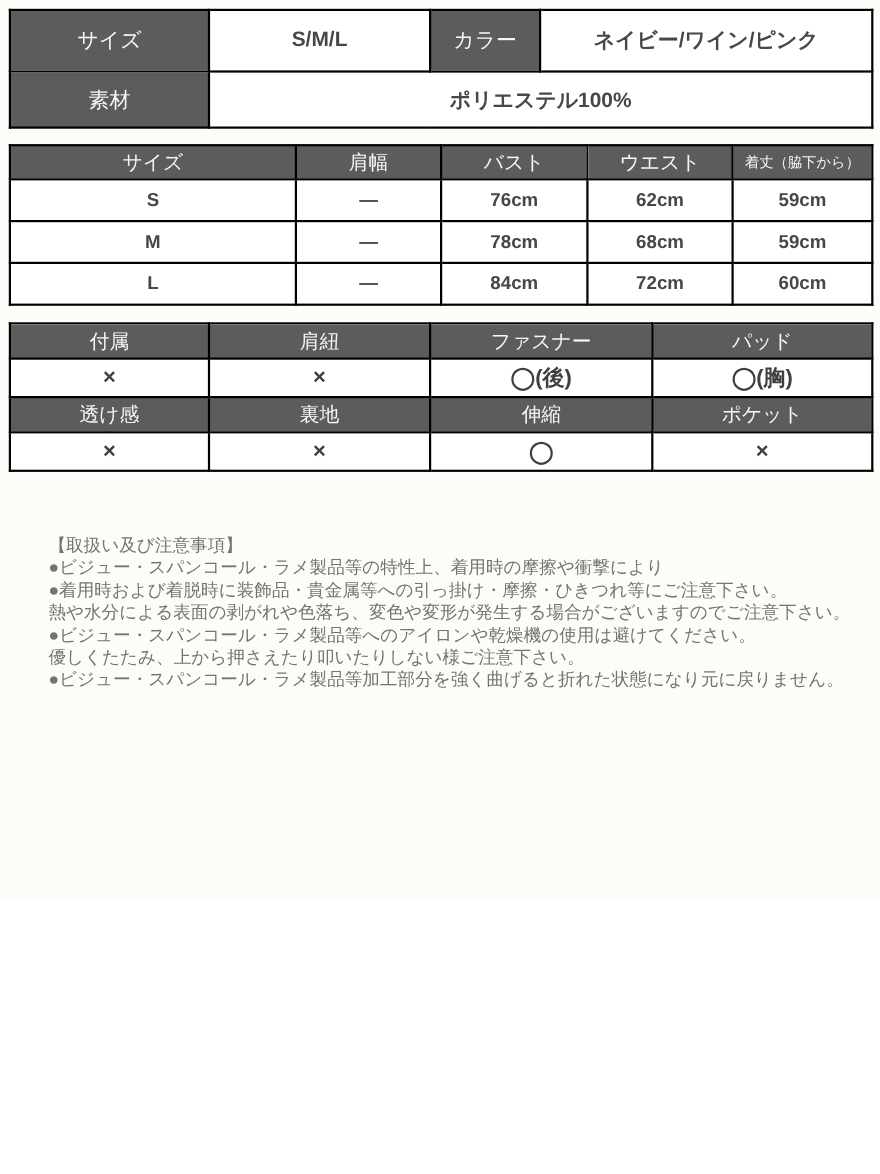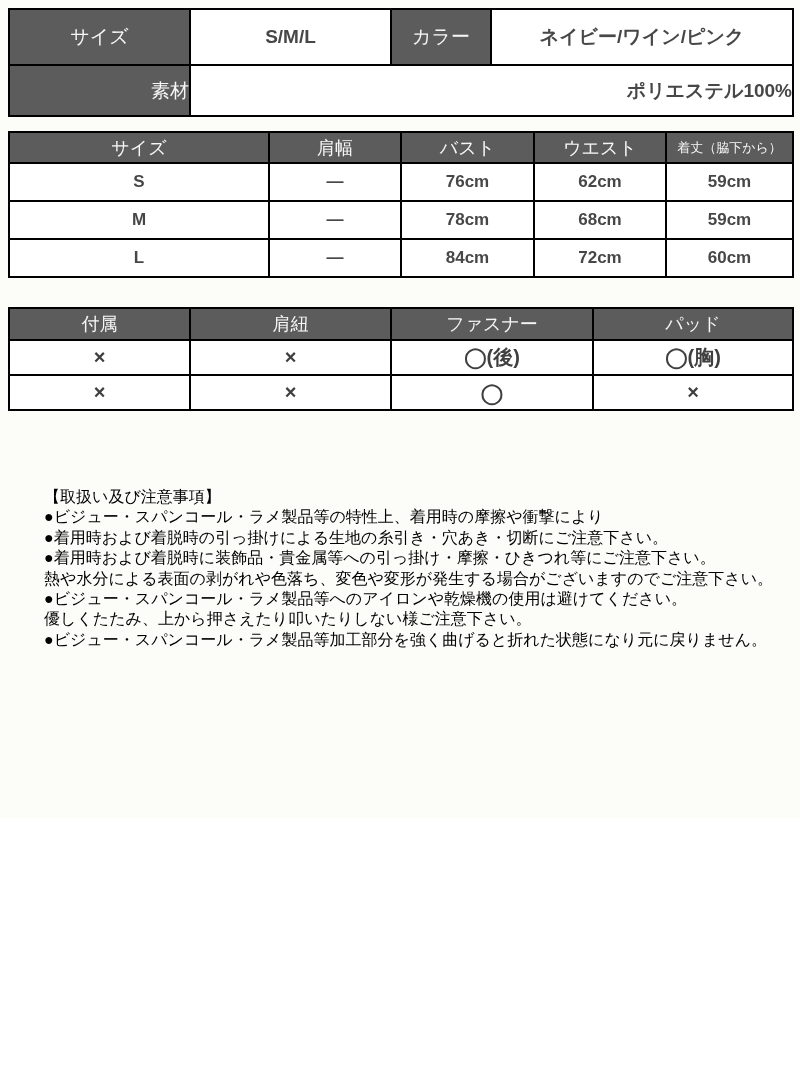--- a/index.html
+++ b/index.html
@@ -44,42 +44,42 @@
   }
   .val {
     background: #ffffff;
     color: #474747;
   }
 
   
   .t1 { top: 8px; }
   .t1 td { font-size: 19px; }
   .t1 .r1 td { height: 54px; }
-  .t1 .r2 td { height: 49px; text-align: right; }
+  .t1 .r2 td { height: 49px; }
 
   
   .t2 { top: 131px; }
   .t2 .hrow td { height: 29px; font-size: 18px; }
   .t2 .hrow td.small { font-size: 13px; }
   .t2 .drow td { height: 36px; font-size: 17px; }
 
   
-  .t3 { top: 307px; }
+  .t3 { top: 293px; }
   .t3 td.hd { height: 30px; font-size: 18px; }
   .t3 td.sym { height: 33px; font-size: 20px; color: #3f3f3f; }
 
   
   .notes {
     position: absolute;
     left: 44px;
     top: 487px;
     width: 752px;
     font-size: 16px;
     line-height: 20.4px;
-    color: #000000;
+    color: #737373;
     letter-spacing: 0;
   }
   .notes div { white-space: nowrap; }
 </style>
 </head>
 <body>
 
 <div class="sheet">
   <div class="tint-band"></div>
 
@@ -158,31 +158,36 @@
       <td class="hd">ファスナー</td>
       <td class="hd">パッド</td>
     </tr>
     <tr>
       <td class="val sym">×</td>
       <td class="val sym">×</td>
       <td class="val sym">◯(後)</td>
       <td class="val sym">◯(胸)</td>
     </tr>
     <tr>
+      <td class="hd">透け感</td>
+      <td class="hd">裏地</td>
+      <td class="hd">伸縮</td>
+      <td class="hd">ポケット</td>
+    </tr>
+    <tr>
       <td class="val sym">×</td>
       <td class="val sym">×</td>
       <td class="val sym">◯</td>
       <td class="val sym">×</td>
     </tr>
   </tbody>
     </table>
 
   <div class="notes">
     <div>【取扱い及び注意事項】</div>
     <div>●ビジュー・スパンコール・ラメ製品等の特性上、着用時の摩擦や衝撃により</div>
-    <div>●着用時および着脱時の引っ掛けによる生地の糸引き・穴あき・切断にご注意下さい。</div>
     <div>●着用時および着脱時に装飾品・貴金属等への引っ掛け・摩擦・ひきつれ等にご注意下さい。</div>
     <div>熱や水分による表面の剥がれや色落ち、変色や変形が発生する場合がございますのでご注意下さい。</div>
     <div>●ビジュー・スパンコール・ラメ製品等へのアイロンや乾燥機の使用は避けてください。</div>
     <div>優しくたたみ、上から押さえたり叩いたりしない様ご注意下さい。</div>
     <div>●ビジュー・スパンコール・ラメ製品等加工部分を強く曲げると折れた状態になり元に戻りません。</div>
   </div>
 </div>
 
 </body></html>

